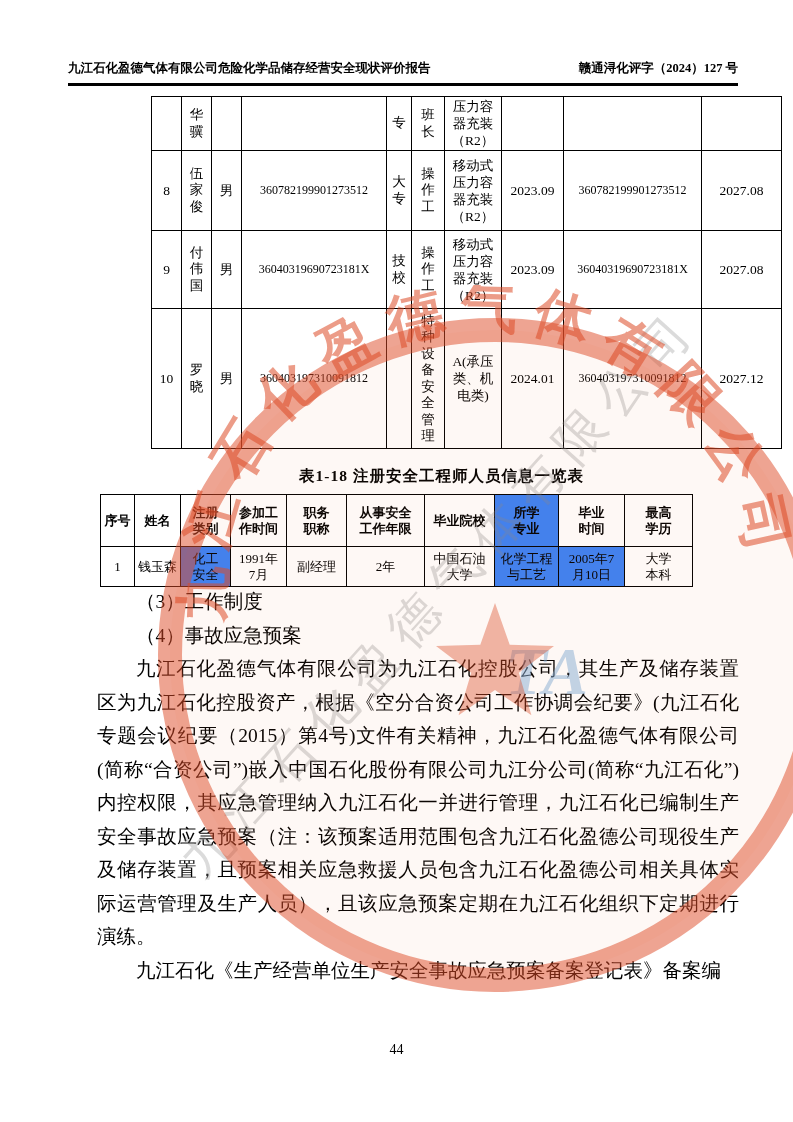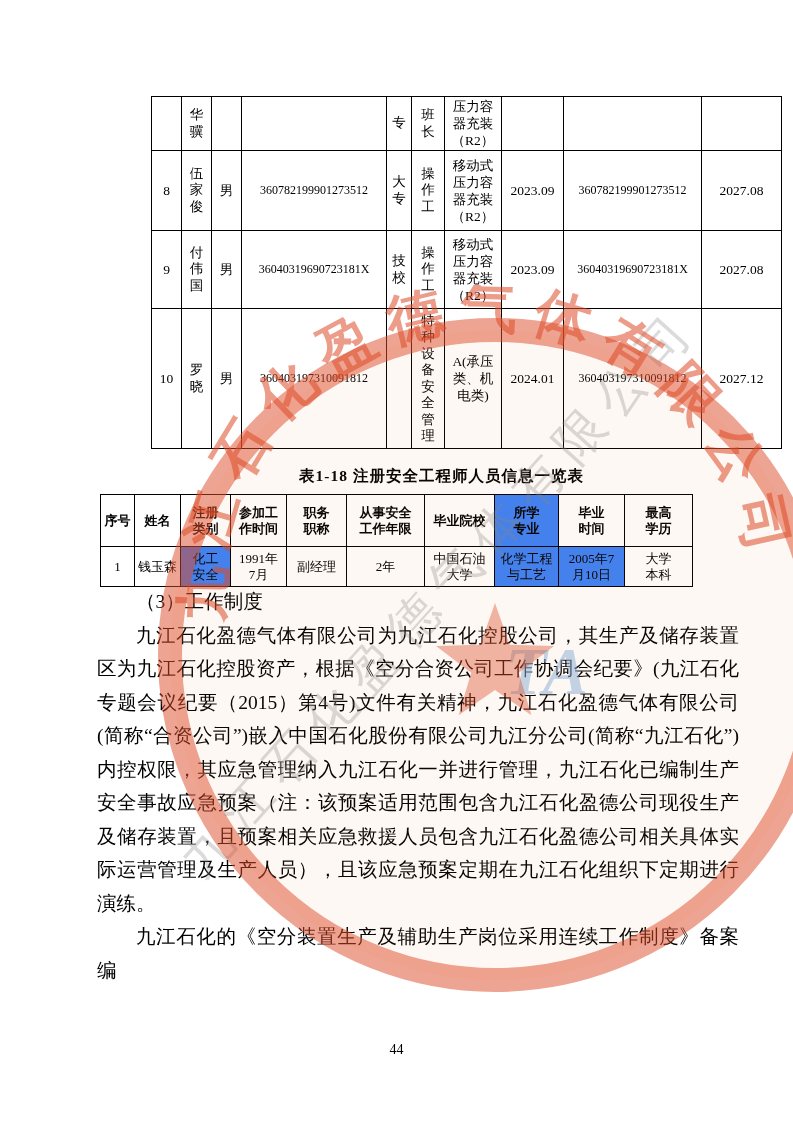--- a/index.html
+++ b/index.html
@@ -39,20 +39,24 @@
            font-family:"Liberation Serif","DejaVu Serif",serif;}
   .wm-ta{position:absolute;left:505px;top:632px;font-size:68px;font-weight:bold;font-style:italic;
          color:rgba(130,175,220,0.50);font-family:Liberation Serif, serif;}
   .wm-seal{position:absolute;left:125px;top:285px;}
 </style>
 </head>
 <body>
 
 <div class="page">
 
+  <div class="header">
+    <span>九江石化盈德气体有限公司危险化学品储存经营安全现状评价报告</span>
+    <span>赣通浔化评字（2024）127 号</span>
+  </div>
 
   <table class="t1">
     <colgroup>
       <col style="width:30px">
         <col style="width:30px">
         <col style="width:30px">
         <col style="width:145px">
       <col style="width:25px">
         <col style="width:33px">
         <col style="width:57px">
@@ -187,22 +191,23 @@
       <td class="hl">2005年7
 月10日</td>
       <td>大学
 本科</td>
     </tr>
   </tbody>
     </table>
 
   <div class="bodytext">
     <p>（3）工作制度</p>
+    <p>（4）事故应急预案</p>
     <p>九江石化盈德气体有限公司为九江石化控股公司，其生产及储存装置区为九江石化控股资产，根据《空分合资公司工作协调会纪要》(九江石化专题会议纪要（2015）第4号)文件有关精神，九江石化盈德气体有限公司(简称“合资公司”)嵌入中国石化股份有限公司九江分公司(简称“九江石化”)内控权限，其应急管理纳入九江石化一并进行管理，九江石化已编制生产安全事故应急预案（注：该预案适用范围包含九江石化盈德公司现役生产及储存装置，且预案相关应急救援人员包含九江石化盈德公司相关具体实际运营管理及生产人员），且该应急预案定期在九江石化组织下定期进行演练。</p>
-    <p>九江石化的《空分装置生产及辅助生产岗位采用连续工作制度》备案编</p>
+    <p>九江石化《生产经营单位生产安全事故应急预案备案登记表》备案编</p>
   </div>
 
   <div class="pagenum">44</div>
 
   <div class="wm">
     <div class="wm-diag">九江石化盈德气体有限公司</div>
     <div class="wm-ta">TA</div>
     <svg class="wm-seal" width="740" height="740" viewBox="0 0 740 740">
       <defs>
         <path id="sealArc" d="M 105 370 A 265 265 0 1 1 105.5 372"></path>

